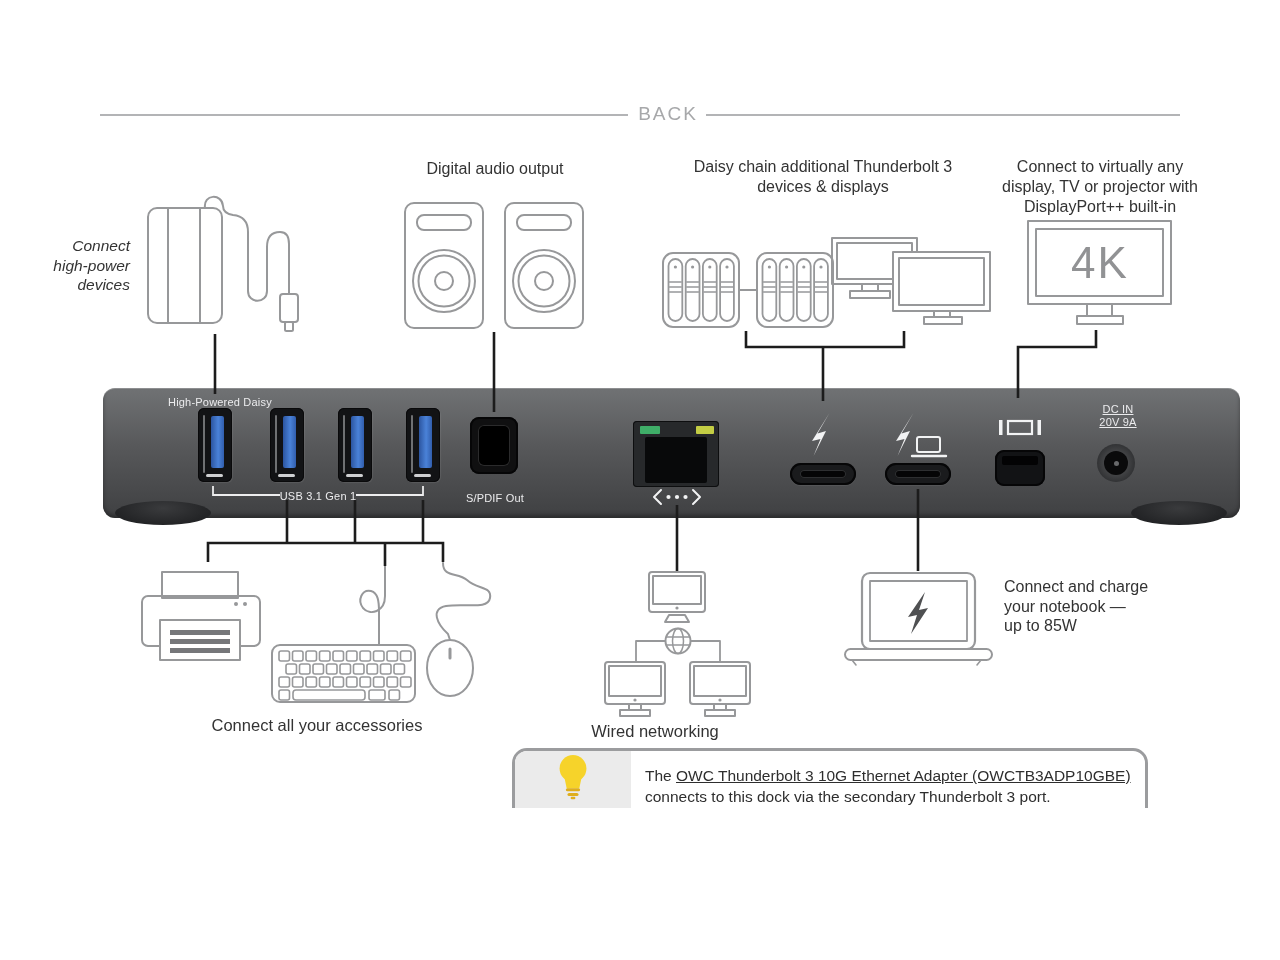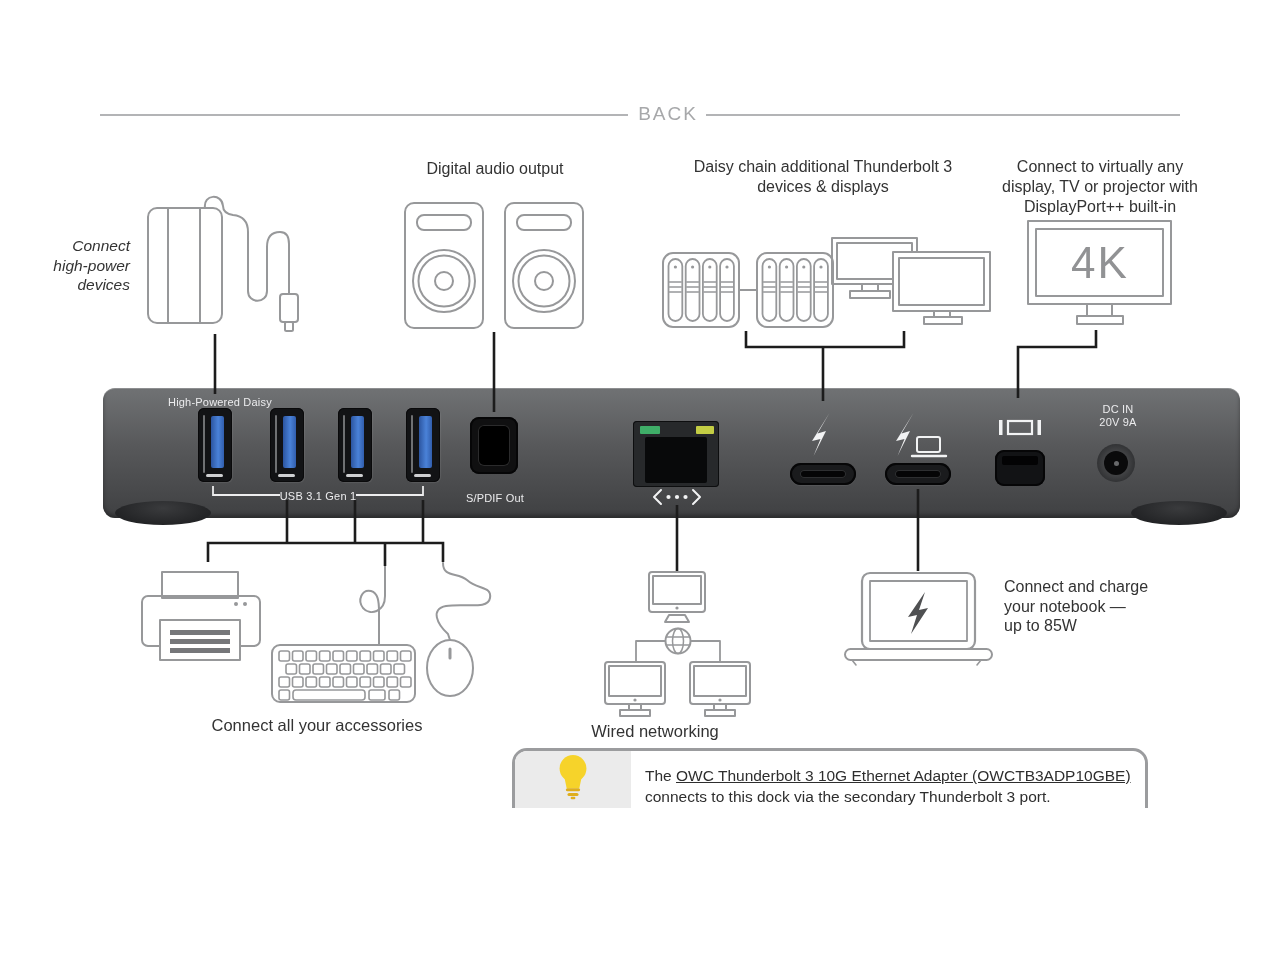--- a/index.html
+++ b/index.html
@@ -131,21 +131,21 @@
       <div class="slot"></div>
     </div>
   <div id="dc-port">
       <div class="hole"></div>
       <div class="pin"></div>
     </div>
 
   <div class="dock-label" style="left:168px;top:396px;">High-Powered Daisy</div>
   <div class="dock-label center" style="left:268px;top:490px;width:100px;text-align:center;">USB 3.1 Gen 1</div>
   <div class="dock-label center" style="left:465px;top:492px;width:60px;text-align:center;">S/PDIF Out</div>
-  <div class="dock-label center preline" style="left:1088px;top:403px;width:60px;text-align:center;">DC IN
+  <div class="dock-label center preline" style="left:1088px;top:403px;width:60px;text-align:center;text-decoration:underline;">DC IN
 20V 9A</div>
 
   <svg id="art" width="1280" height="960" viewBox="0 0 1280 960">
 
     <g stroke="#97989a" stroke-width="2" fill="none" stroke-linecap="round" stroke-linejoin="round">
 
       <g>
         <rect x="148" y="208" width="74" height="115" rx="9"></rect>
         <path d="M168,208 V323 M200,208 V323"></path>
         <path d="M205,208 C203,194 222,193 223,206 C223,211 227,214 233,215 C244,216 248,223 248,232 L248,291 C248,304 267,304 267,291 L267,247 C267,237 272,232 280,232 C287,232 289,238 289,244 L289,294"></path>

